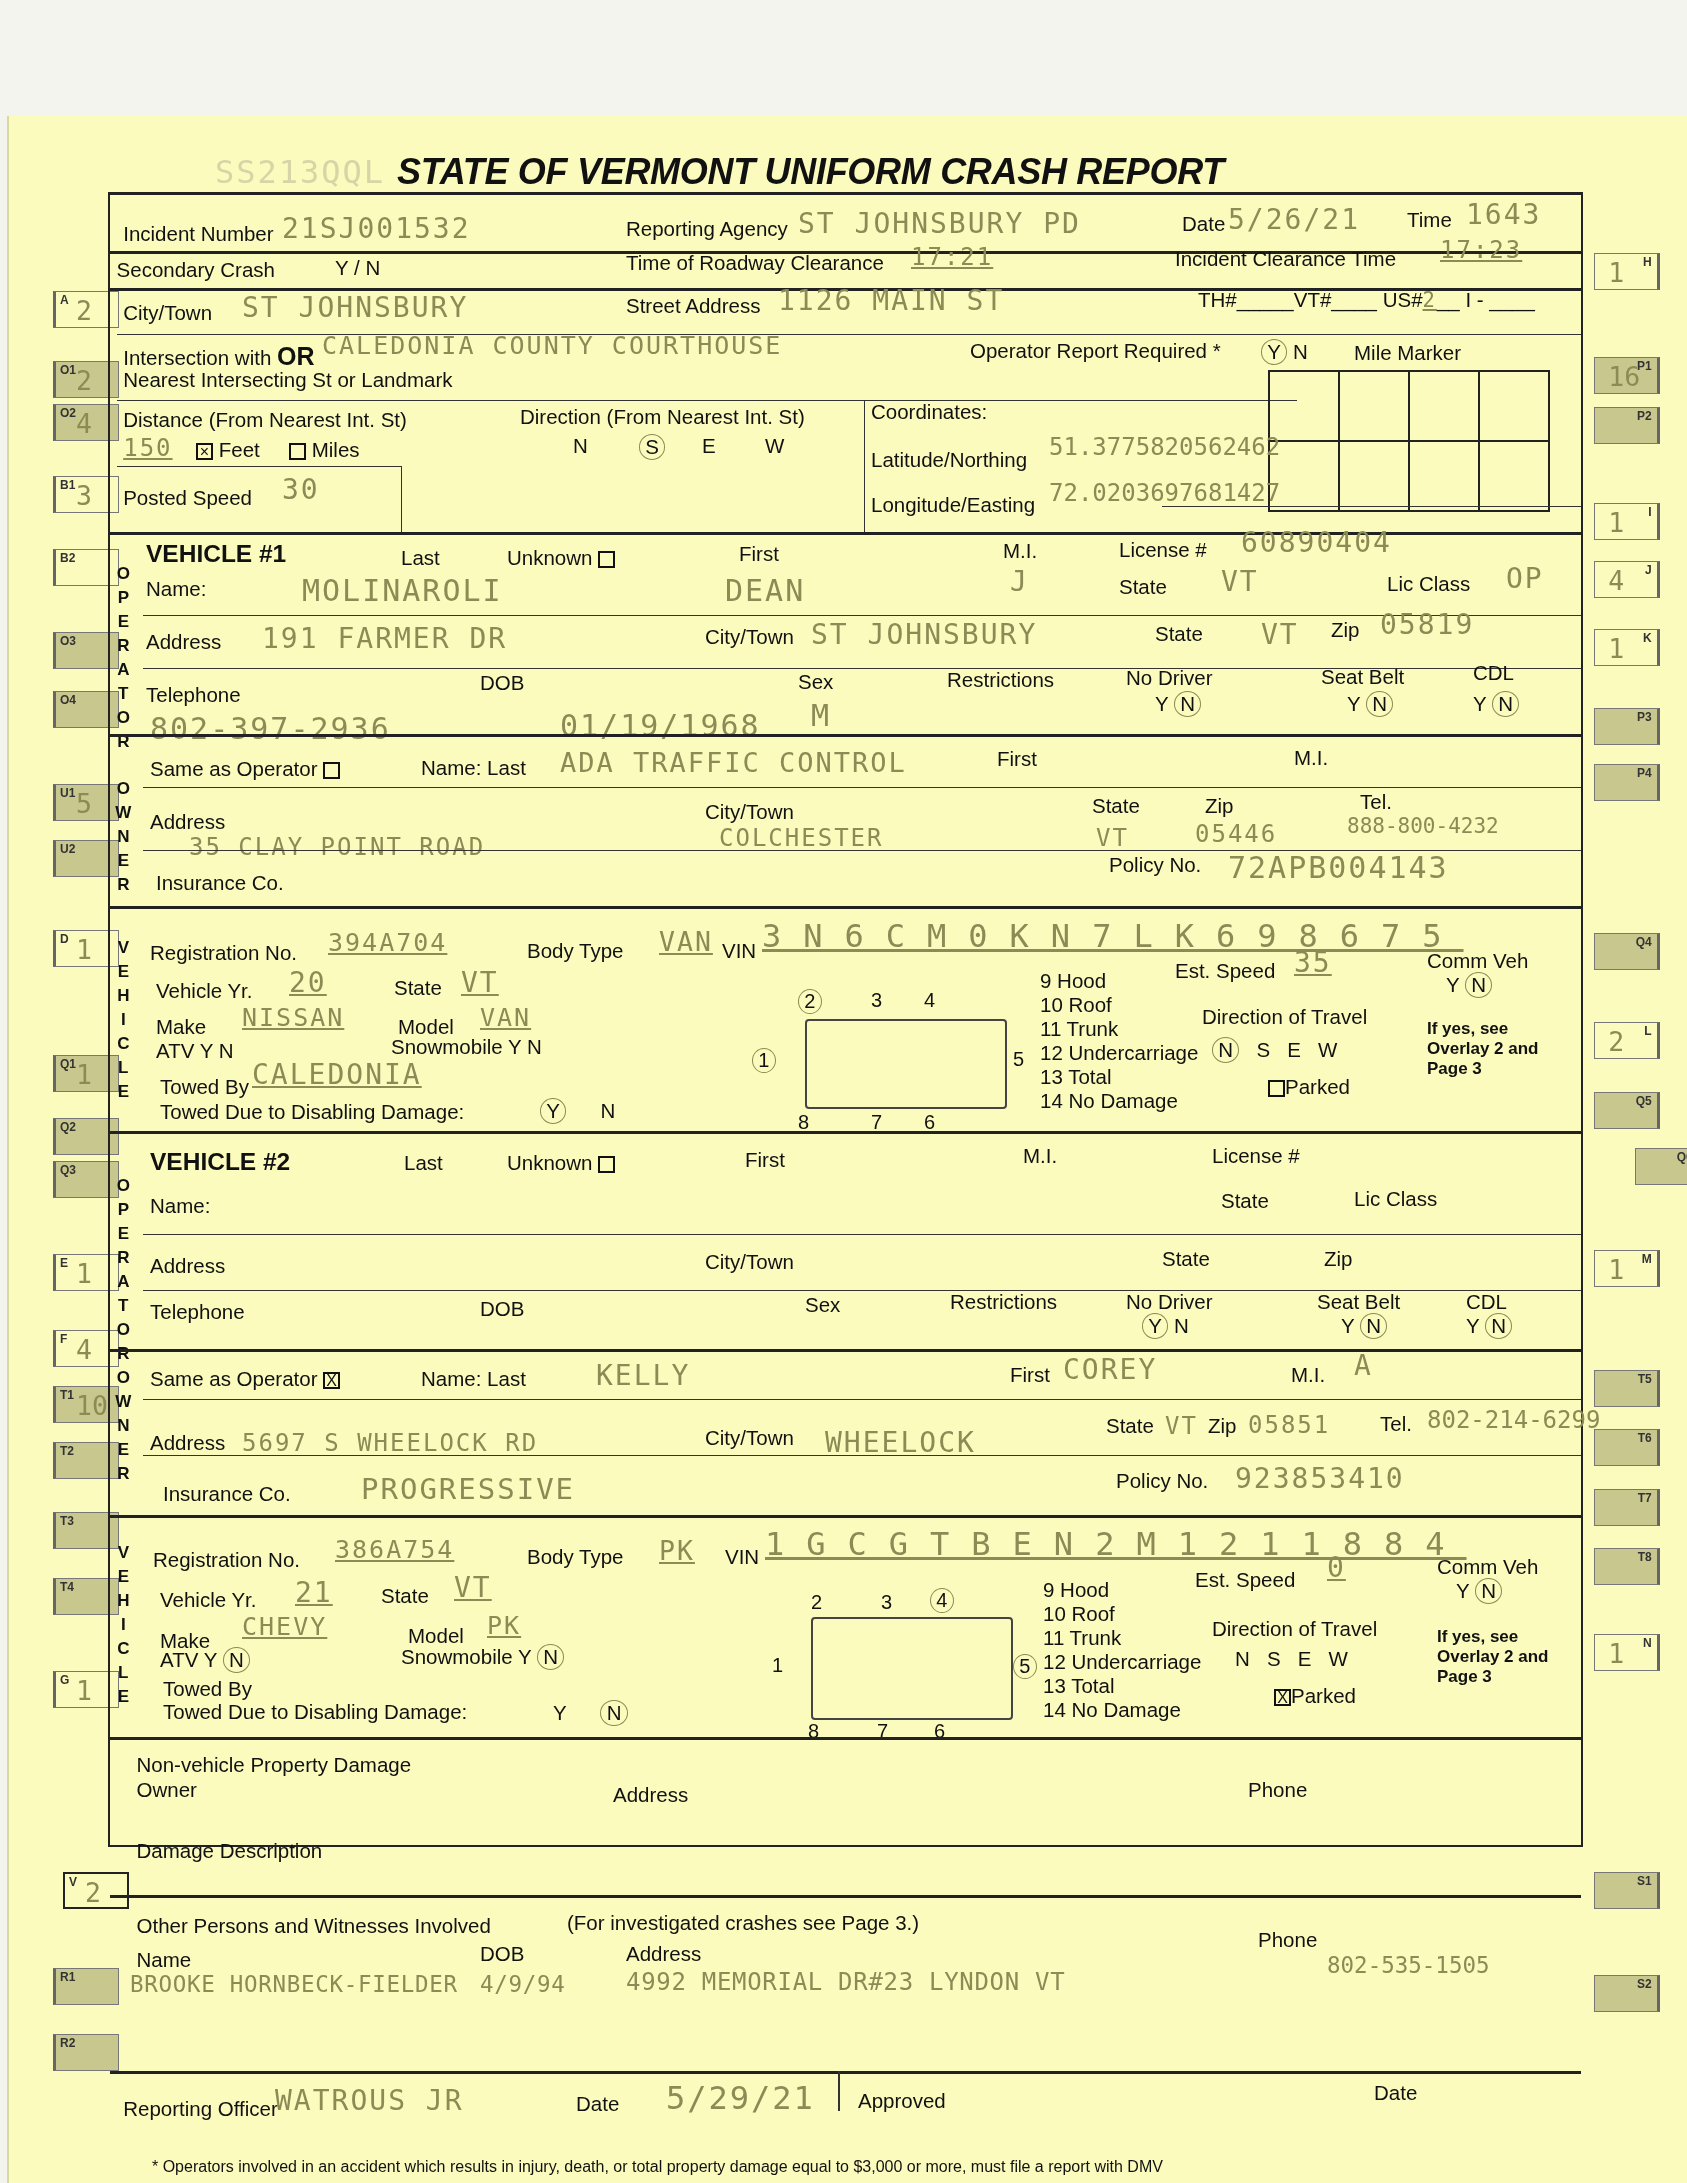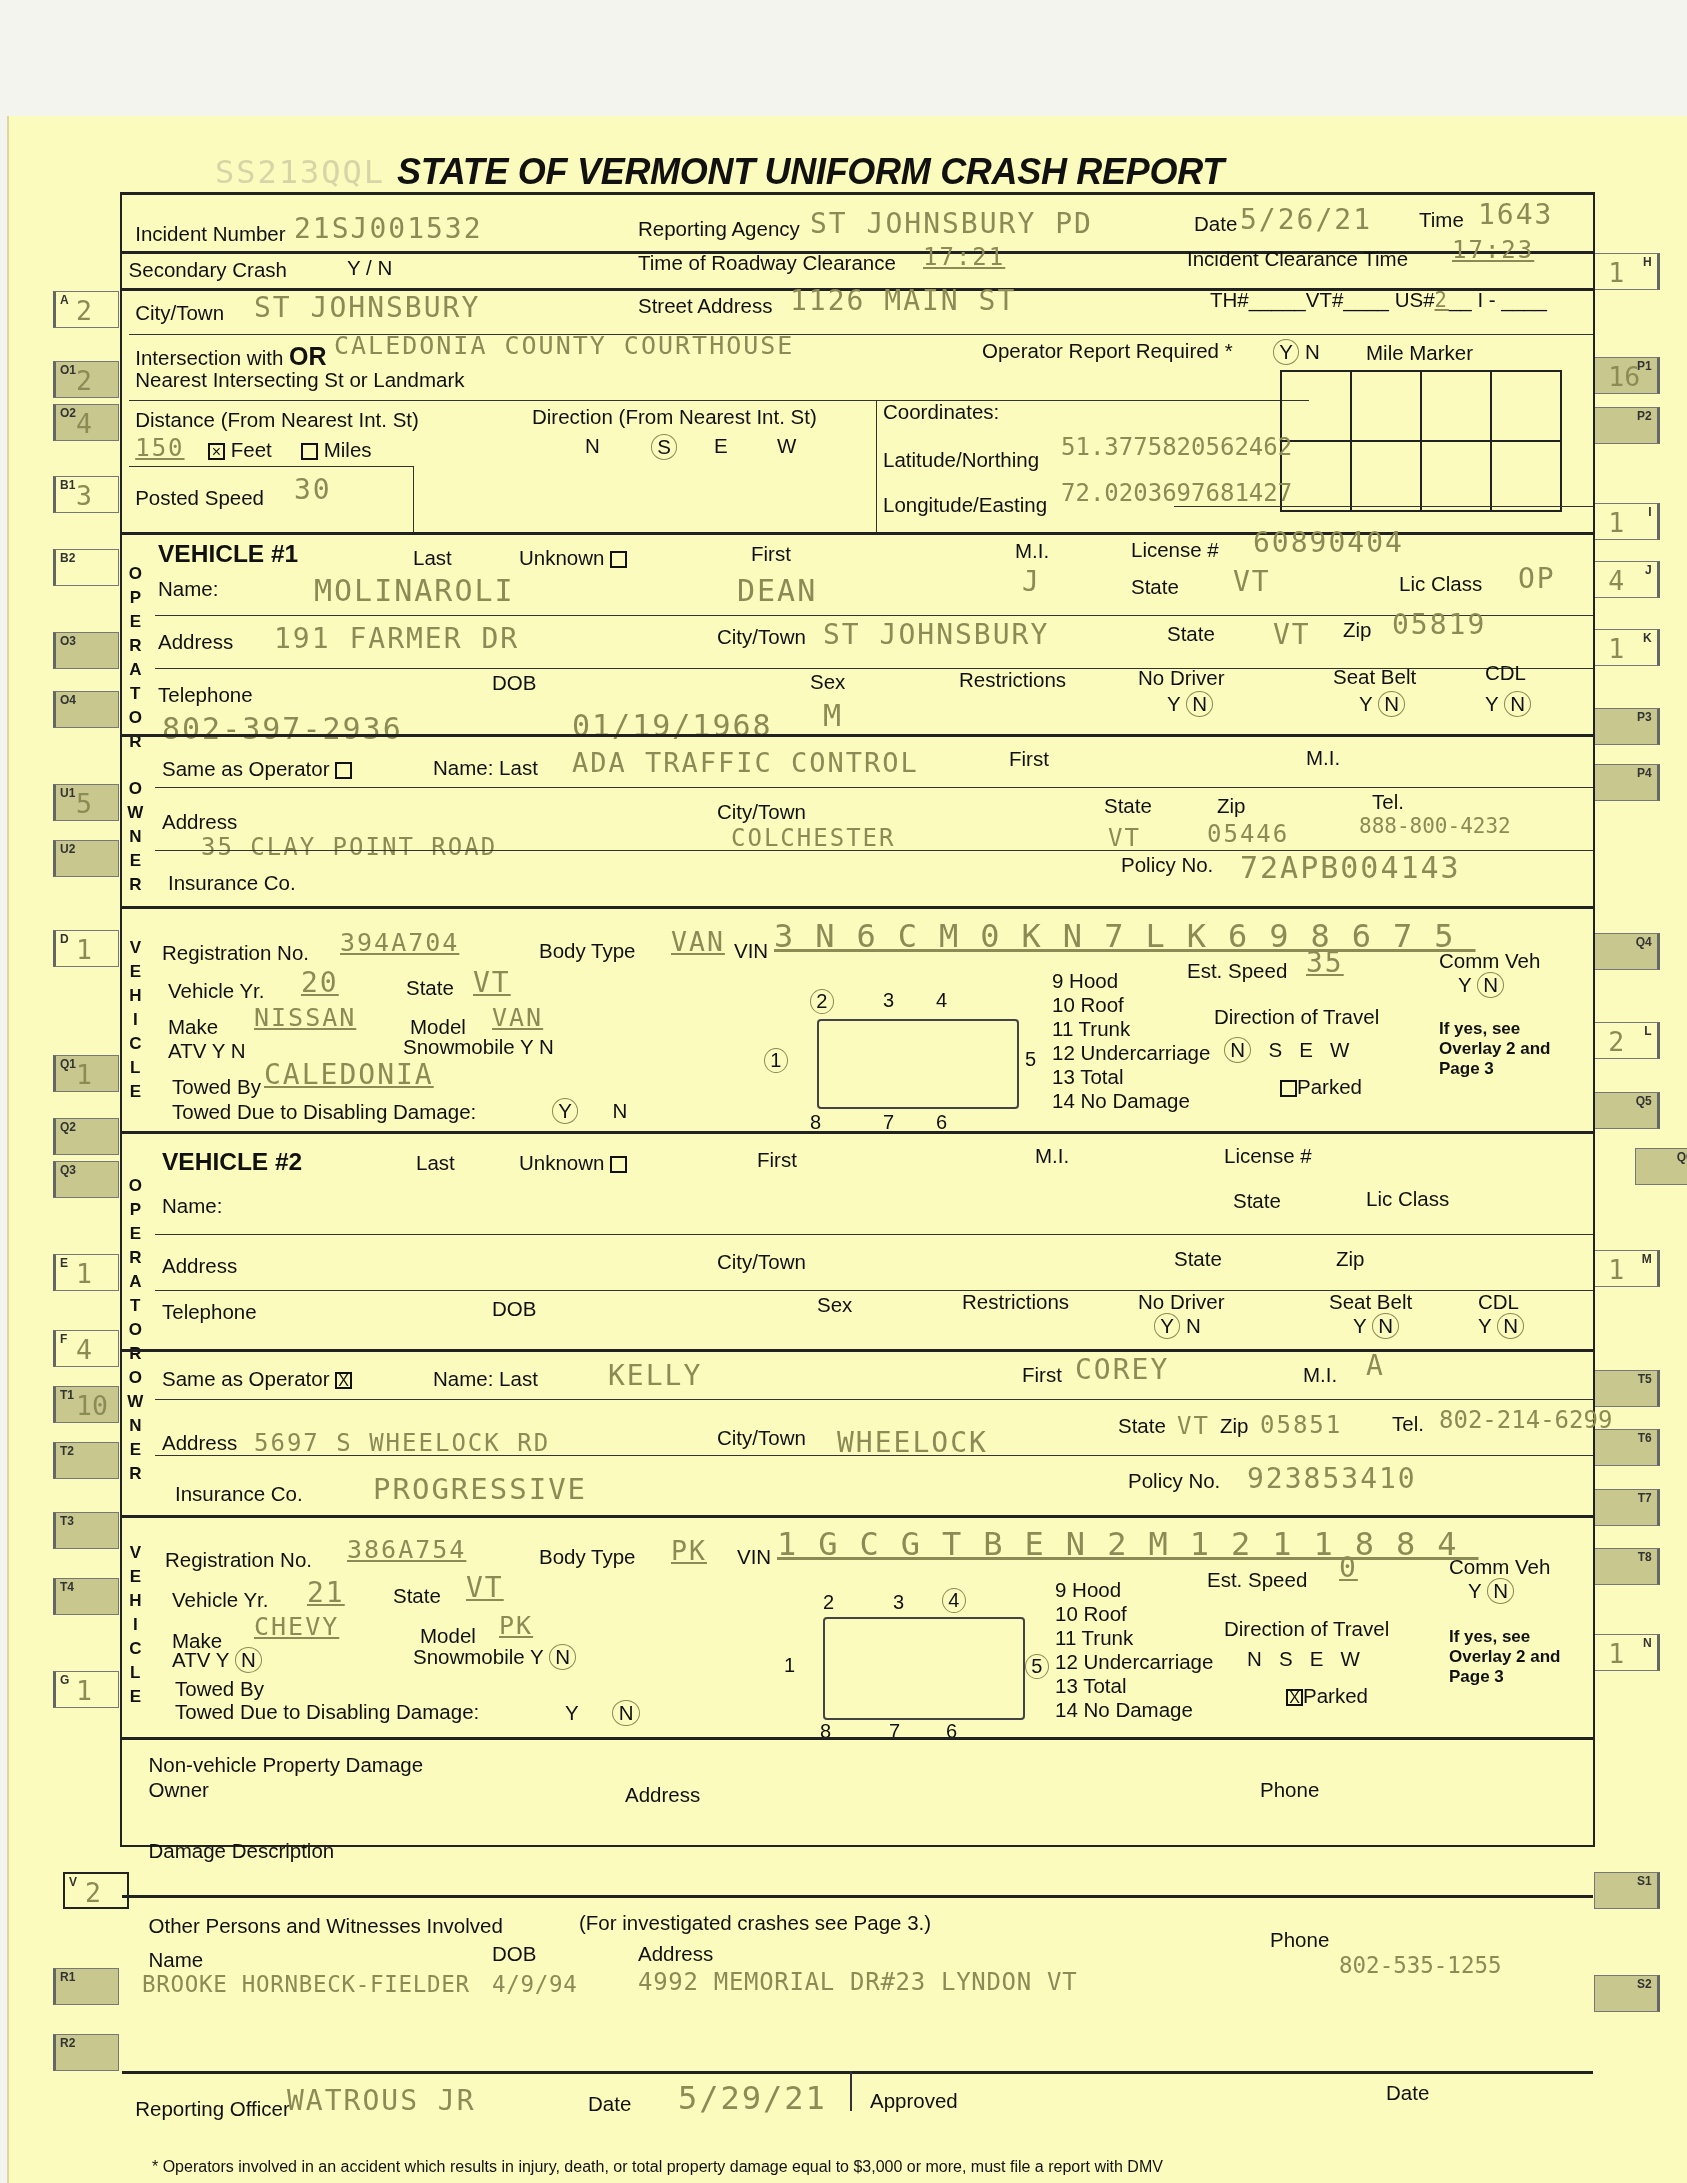--- a/index.html
+++ b/index.html
@@ -13,21 +13,21 @@
     background:#fbfbbd;
     border-left:2px solid #d8d8a0;
   }
   .hw { font-family:"DejaVu Sans Mono", monospace; color:#8c8a55; letter-spacing:2px; font-weight:normal; }
   .title {
     position:absolute; left:397px; top:151px; font-size:36px; font-weight:bold; font-style:italic;
     letter-spacing:-0.3px; color:#111;
   }
   .faint-top { position:absolute; left:215px; top:153px; font-size:32px; color:#d7d5a7; }
   .form {
-    position:absolute; left:120px; top:192px; width:1475px; height:1655px;
+    position:absolute; left:108px; top:192px; width:1475px; height:1655px;
     border:2.6px solid #222; border-top-width:3.3px; box-sizing:border-box;
   }
   .hline { position:absolute; left:0; right:0; height:0; border-top:1.3px solid #333; }
   .hline.thick { border-top:3.3px solid #222; }
   .vline { position:absolute; width:0; border-left:1.3px solid #333; }
   .lbl { position:absolute; font-size:20.5px; white-space:nowrap; }
   .lbl.b { font-weight:bold; }
   .val { position:absolute; font-size:28px; white-space:nowrap; }
   .chk { display:inline-block; width:17px; height:17px; border:2px solid #111; vertical-align:middle; box-sizing:border-box; text-align:center; line-height:13.2px; font-size:16px; }
   .circ { display:inline-block; border:1.3px solid #8c8a55; border-radius:50%; padding:0 5.3px; }
@@ -537,21 +537,21 @@
   <span class="lbl" style="left:26.5px;top:1719px">Other Persons and Witnesses Involved</span>
   <span class="lbl" style="left:457px;top:1716px">(For investigated crashes see Page 3.)</span>
   <span class="lbl" style="left:26.5px;top:1753px">Name</span>
   <span class="lbl" style="left:370px;top:1747px">DOB</span>
   <span class="lbl" style="left:516px;top:1747px">Address</span>
   <span class="lbl" style="left:1148px;top:1733px">Phone</span>
   <div>
     <span class="val hw" style="left:20px;top:1776px;font-size:22.5px;letter-spacing:0.7px">BROOKE HORNBECK-FIELDER</span>
     <span class="val hw" style="left:370px;top:1776px;font-size:22.5px;letter-spacing:0.7px">4/9/94</span>
     <span class="val hw" style="left:516px;top:1773px;font-size:24px;letter-spacing:0.7px">4992 MEMORIAL DR#23 LYNDON VT</span>
-    <span class="val hw" style="left:1217px;top:1757px;font-size:22.5px;letter-spacing:0">802-535-1255</span>
+    <span class="val hw" style="left:1217px;top:1757px;font-size:22.5px;letter-spacing:0">802-535-1505</span>
   </div>
   <div class="hline thick" style="top:1876px"></div>
 
   <span class="lbl" style="left:13.2px;top:1902px">Reporting Officer</span>
   <span class="val hw" style="left:165px;top:1889px">WATROUS JR</span>
   <span class="lbl" style="left:466px;top:1897px">Date</span>
   <span class="val hw" style="left:556px;top:1884px;font-size:32px">5/29/21</span>
   <div class="vline" style="left:728px;top:1876px;height:40px;border-left-width:2px"></div>
   <span class="lbl" style="left:748px;top:1894px">Approved</span>
   <span class="lbl" style="left:1264px;top:1886px">Date</span>

